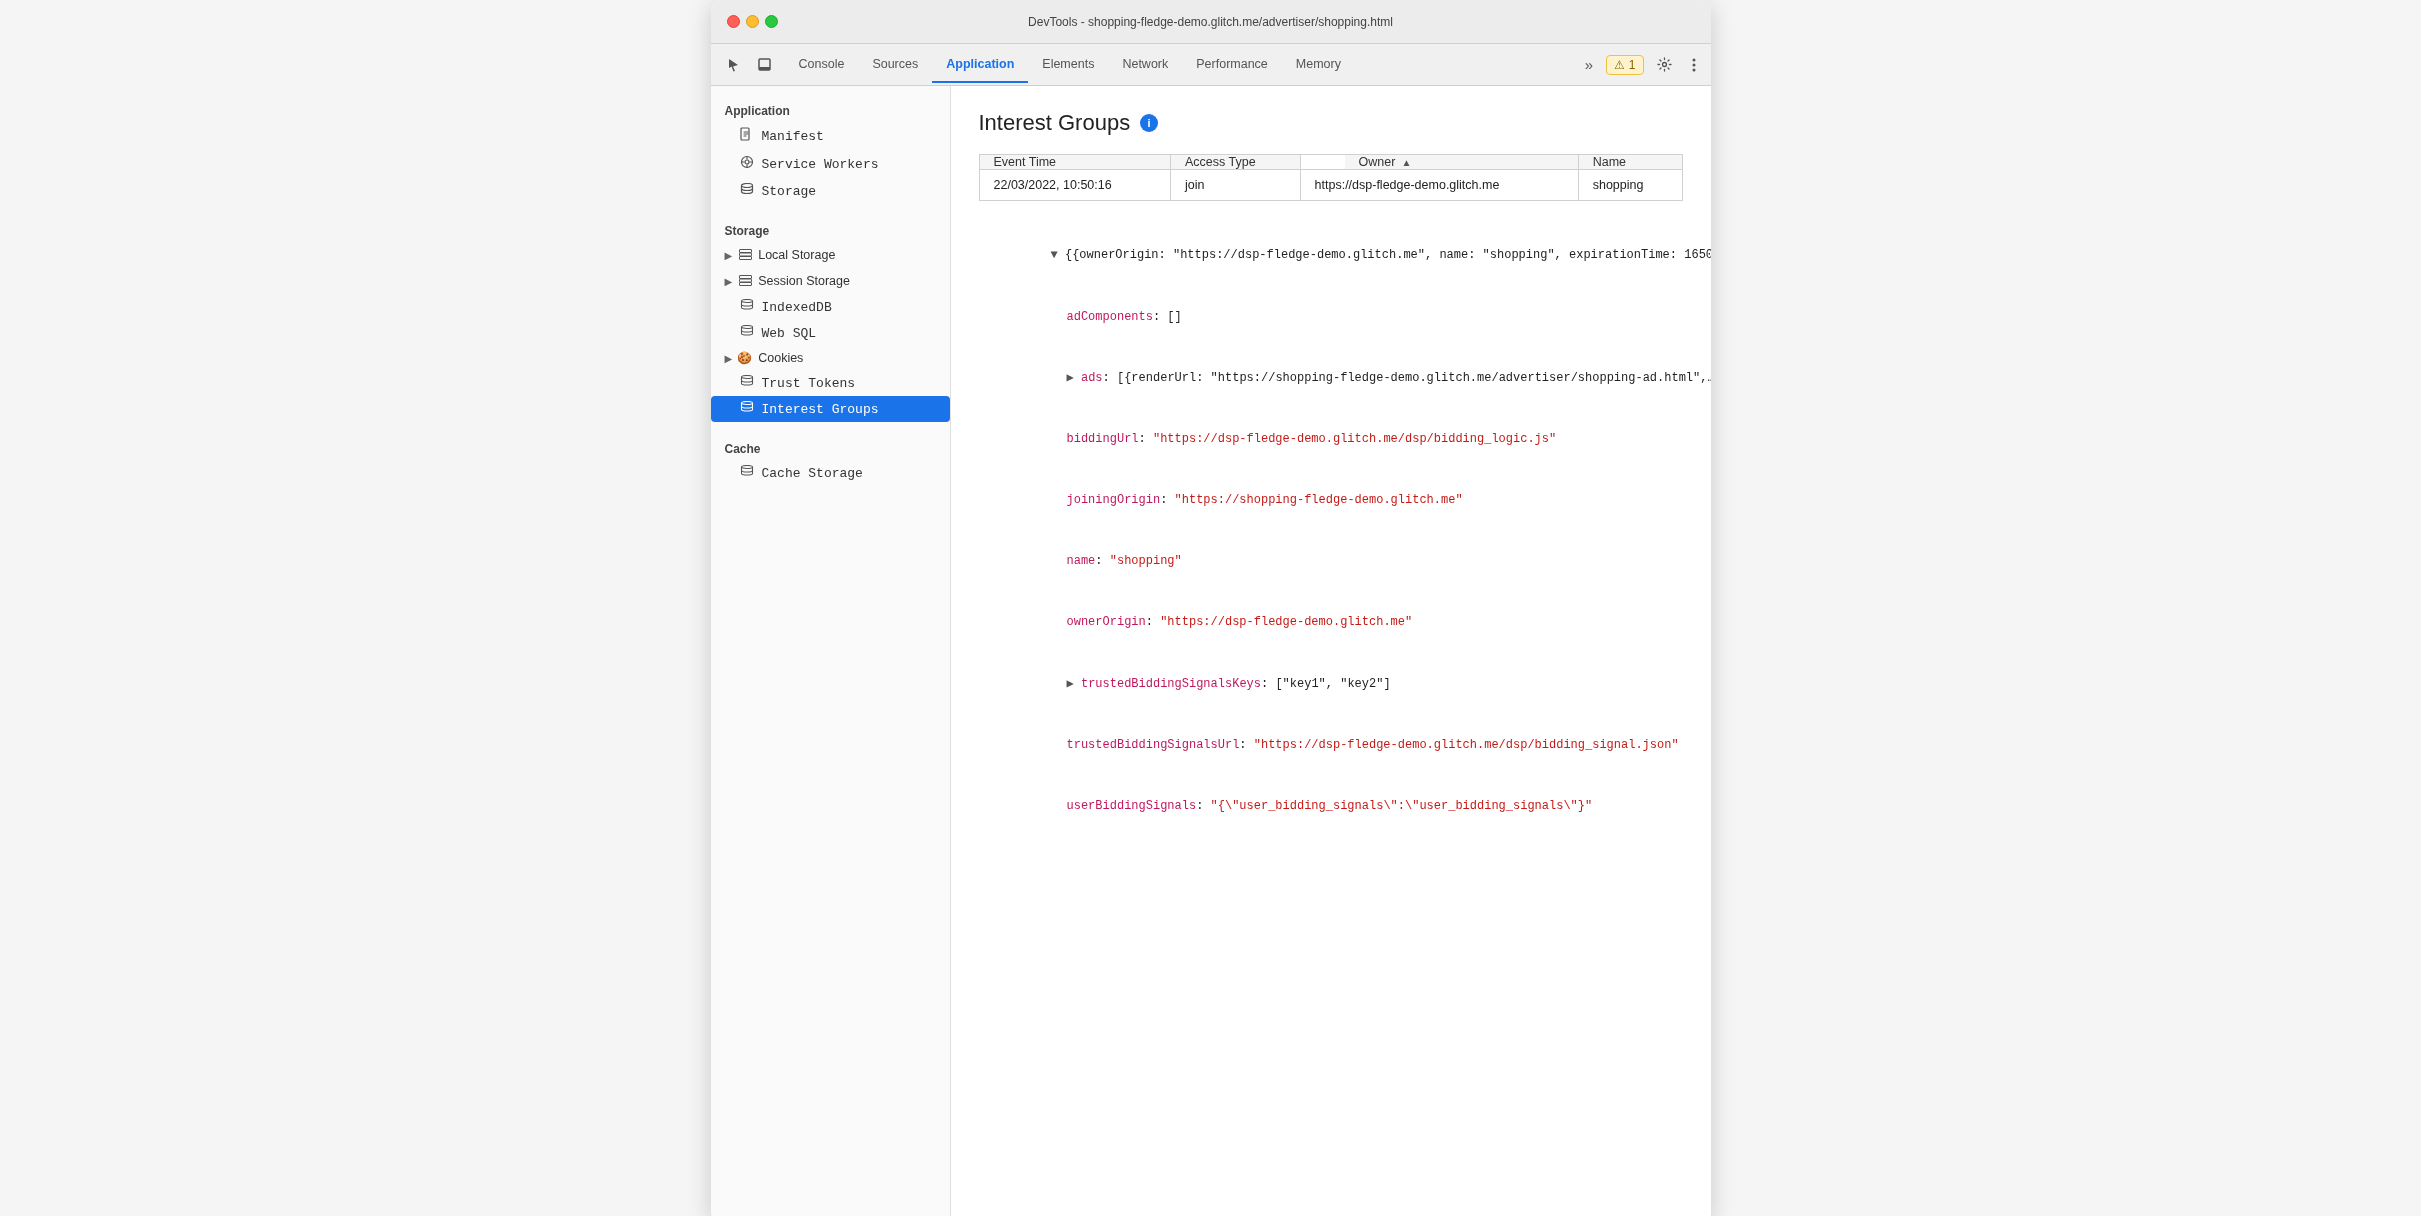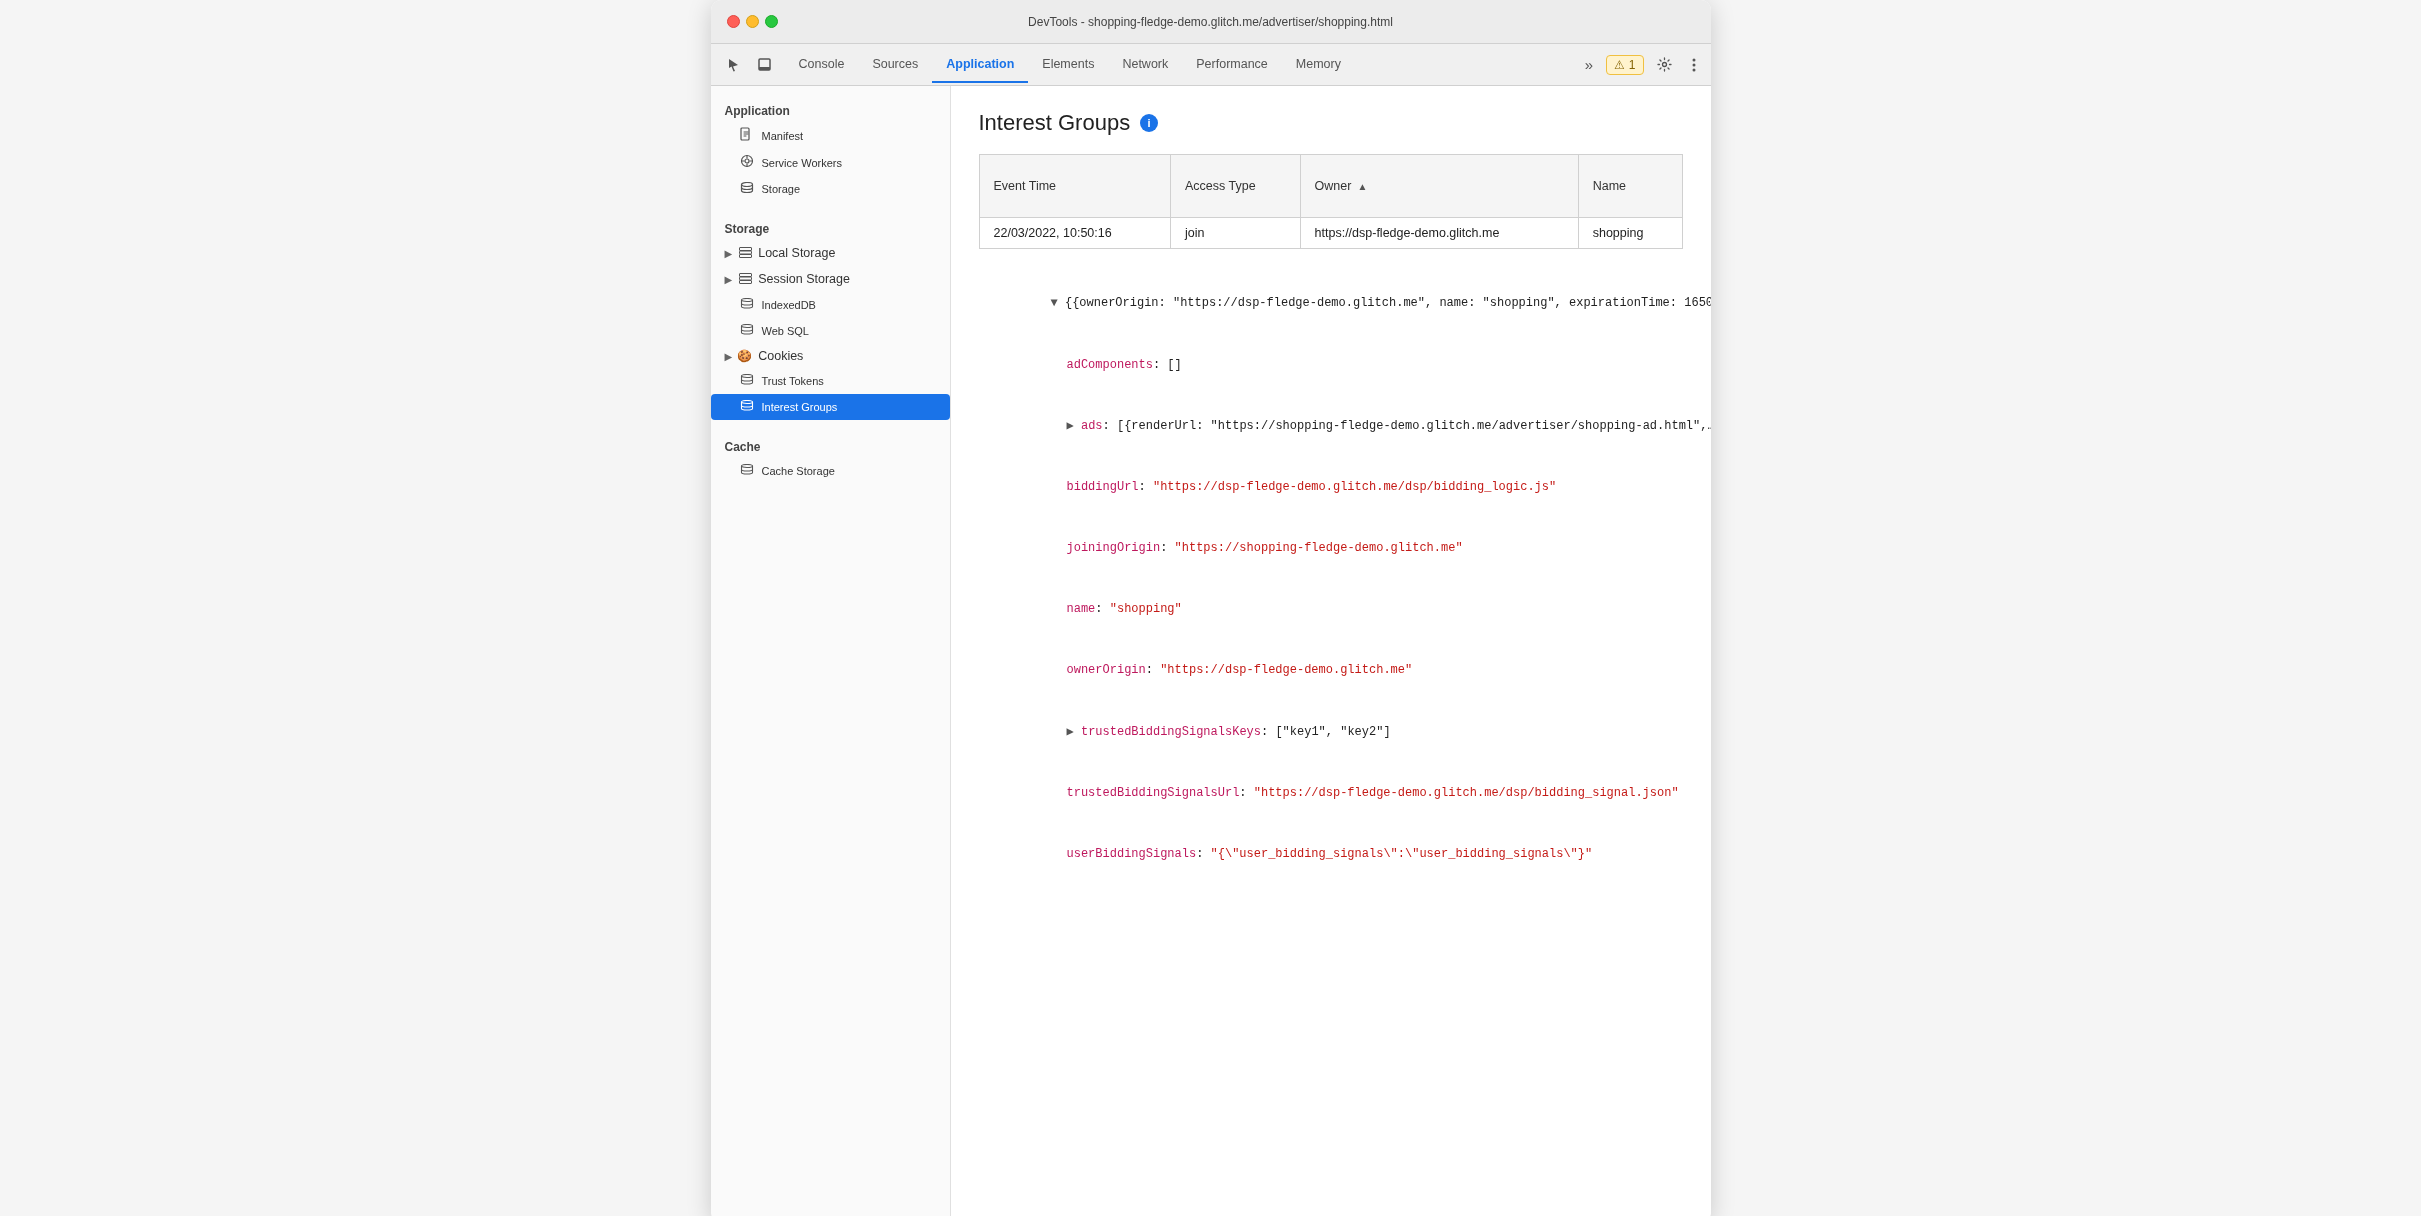--- a/index.html
+++ b/index.html
@@ -122,25 +122,26 @@
     .sidebar-section-title {
       padding: 10px 14px 4px 14px;
       font-size: 12px;
       font-weight: 600;
       color: #444;
     }
     .sidebar-item {
       display: flex;
       align-items: center;
       padding: 5px 14px 5px 28px;
-      font-size: 11px;
+      font-size: 13px;
       color: #333;
       cursor: pointer;
       border-radius: 4px;
       gap: 7px;
+      font-family: Liberation Mono, monospace;
     }
     .sidebar-item.active {
       background: #1a73e8;
       color: #fff;
     }
     .sidebar-item.active .sidebar-icon { color: #fff; }
     .sidebar-icon {
       font-size: 14px;
       color: #555;
       width: 16px;
@@ -195,24 +196,25 @@
     .ig-table {
       width: 100%;
       border-collapse: collapse;
       border: 1px solid #d0d0d0;
       margin-bottom: 18px;
       font-size: 12.5px;
     }
     .ig-table th {
       background: #f5f5f5;
       border: 1px solid #d0d0d0;
-      padding: 24px 14px;
+      padding: 0 14px;
       text-align: left;
       font-weight: 500;
       color: #333;
+      margin-left: 44px;
     }
     .ig-table td {
       border: 1px solid #d0d0d0;
       padding: 8px 14px;
       color: #222;
     }
     .ig-table tr:nth-child(even) td { background: #fafafa; }
     
     .json-tree {
       font-family: 'Menlo', 'Monaco', 'Courier New', monospace;

